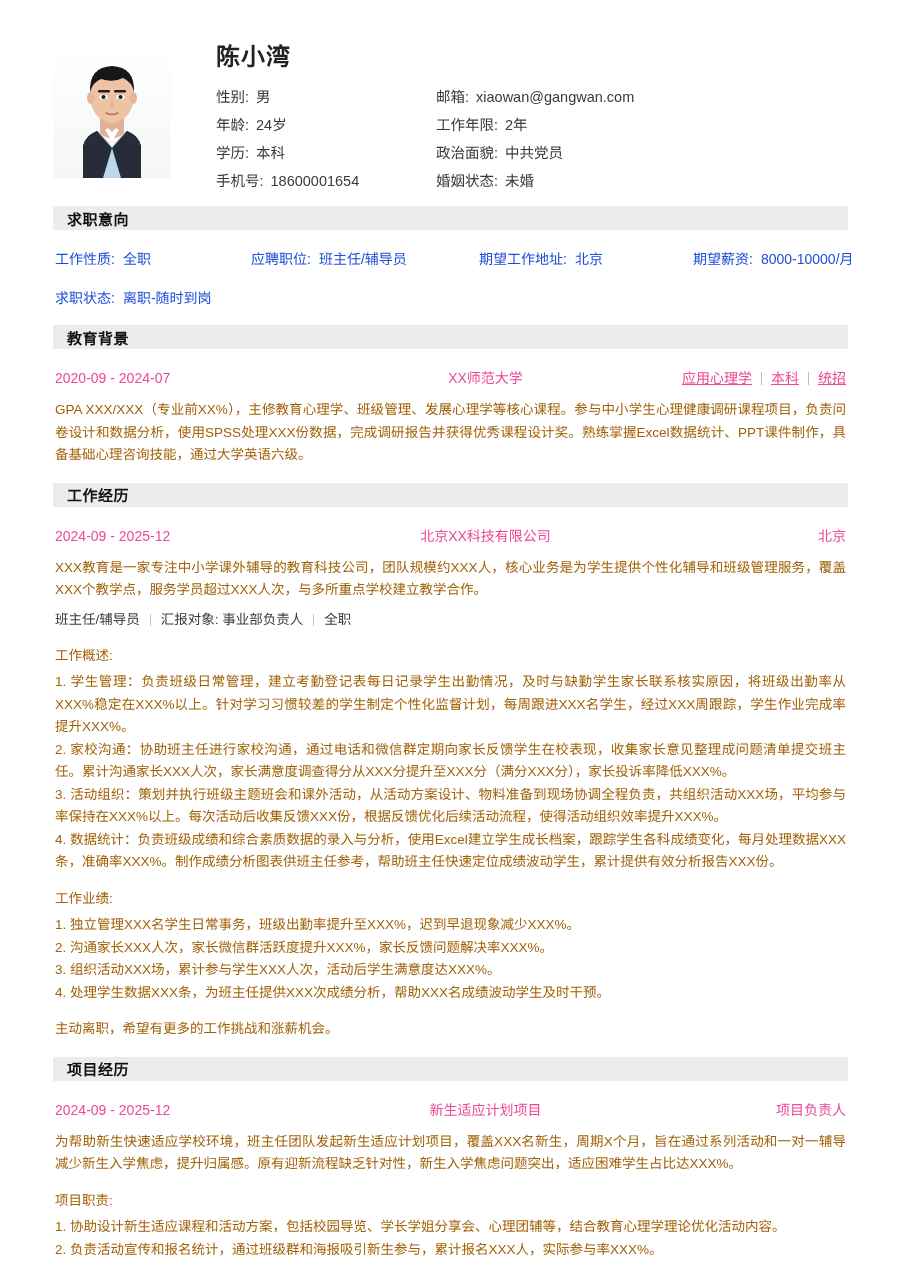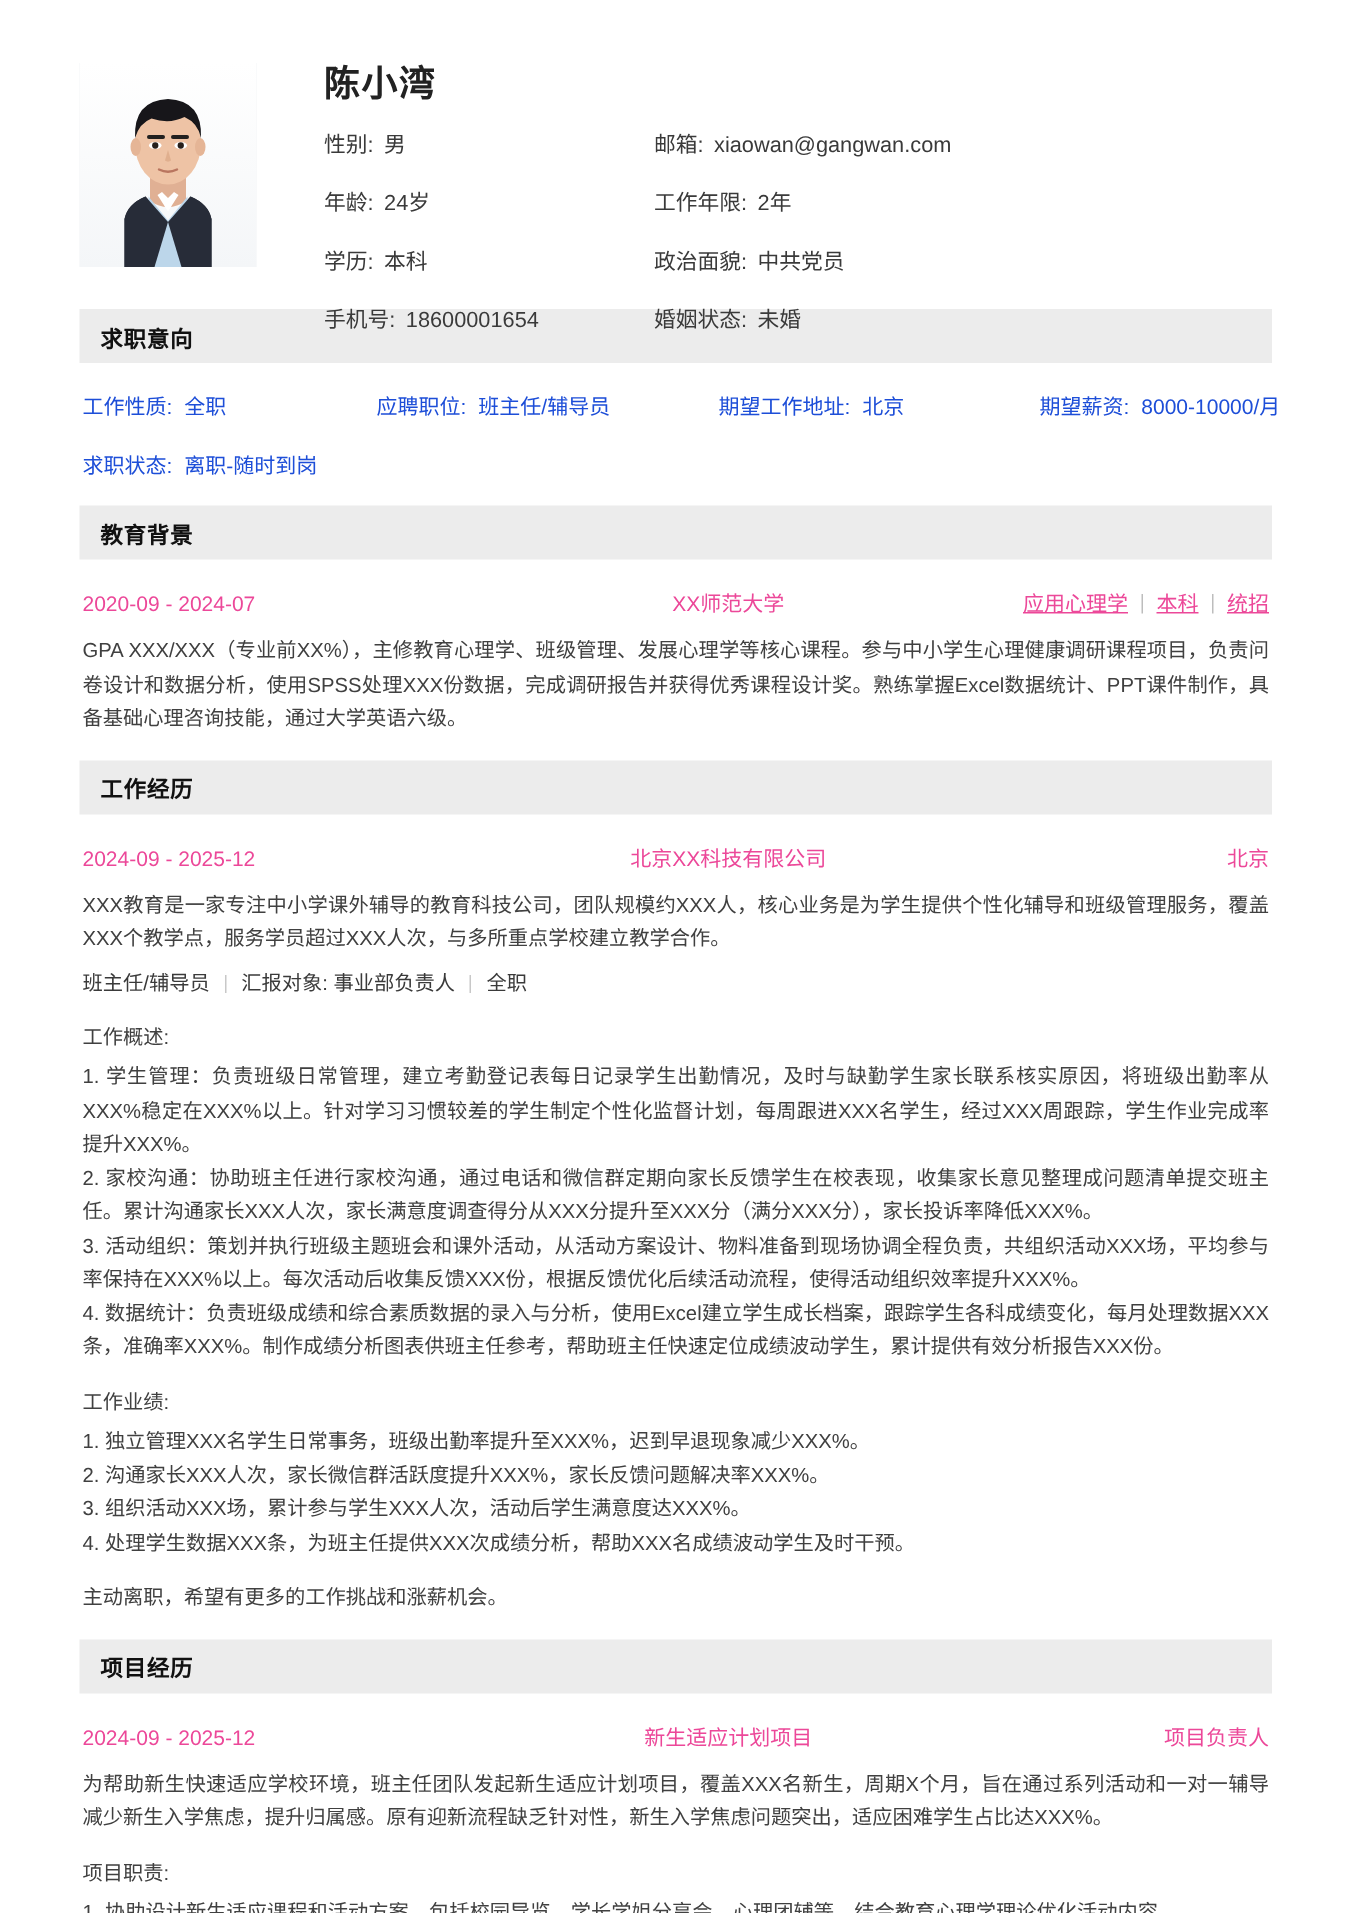--- a/index.html
+++ b/index.html
@@ -48,37 +48,37 @@
     font-weight: bold;
     color: #222;
     letter-spacing: 1px;
     line-height: 30px;
     margin-bottom: 15px;
     margin-left: 12px;
   }
   .info-grid {
     display: grid;
     grid-template-columns: 232px 1fr;
-    row-gap: 18px;
+    row-gap: 7px;
   }
   .info-item {
     font-size: 14.5px;
     color: #3a3a3a;
     line-height: 21px;
     white-space: nowrap;
   }
   .info-item .lbl { color: #3a3a3a; }
   .info-item .val { color: #3a3a3a; margin-left: 7px; }
   .info-col-left { margin-left: 12px; }
 
   
   .section { padding: 0 52px 0 53px; }
   .sec-bar {
     background: #ececec;
-    height: 36px;
+    height: 24px;
     display: flex;
     align-items: center;
     padding-left: 14px;
     margin-top: 6px;
   }
   .sec-bar-title {
     font-size: 15px;
     font-weight: bold;
     color: #111;
     letter-spacing: 0.5px;
@@ -121,21 +121,21 @@
   .inline-tags .sep2 {
     display: inline-block;
     width: 1px;
     height: 12px;
     background: #c8c8c8;
     margin: 0 10px;
   }
 
   .para {
     font-size: 13.5px;
-    color: #404040;
+    color: #a16207;
     line-height: 22.5px;
     text-align: justify;
     margin-top: 8px;
     white-space: pre-wrap;
   }
   .para.tight { margin-top: 4px; }
   .block { margin-top: 14px; }
 
   
   .intent-row {

